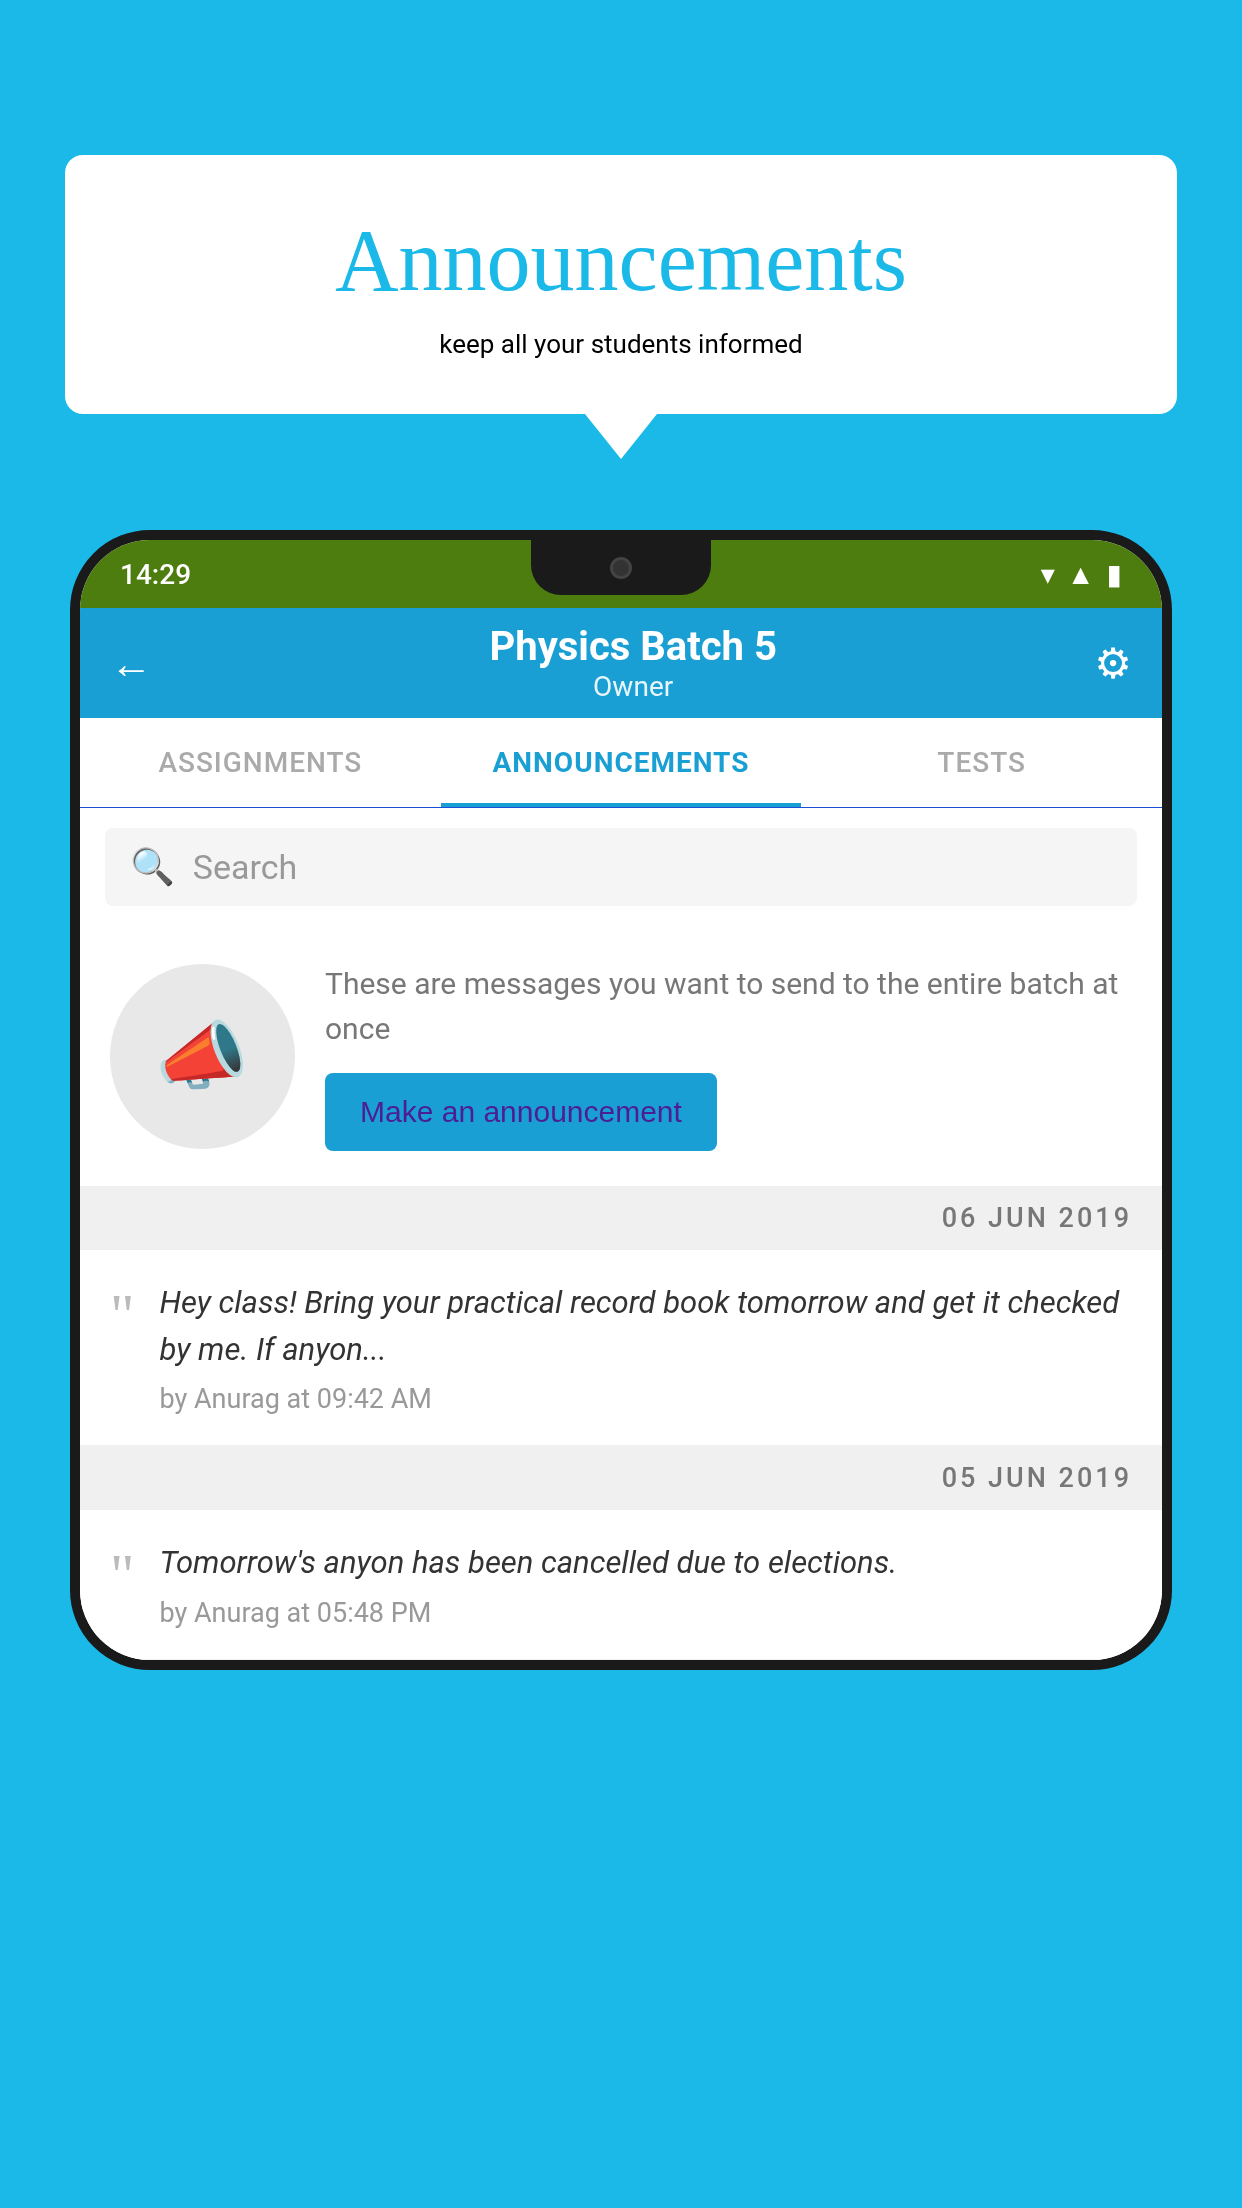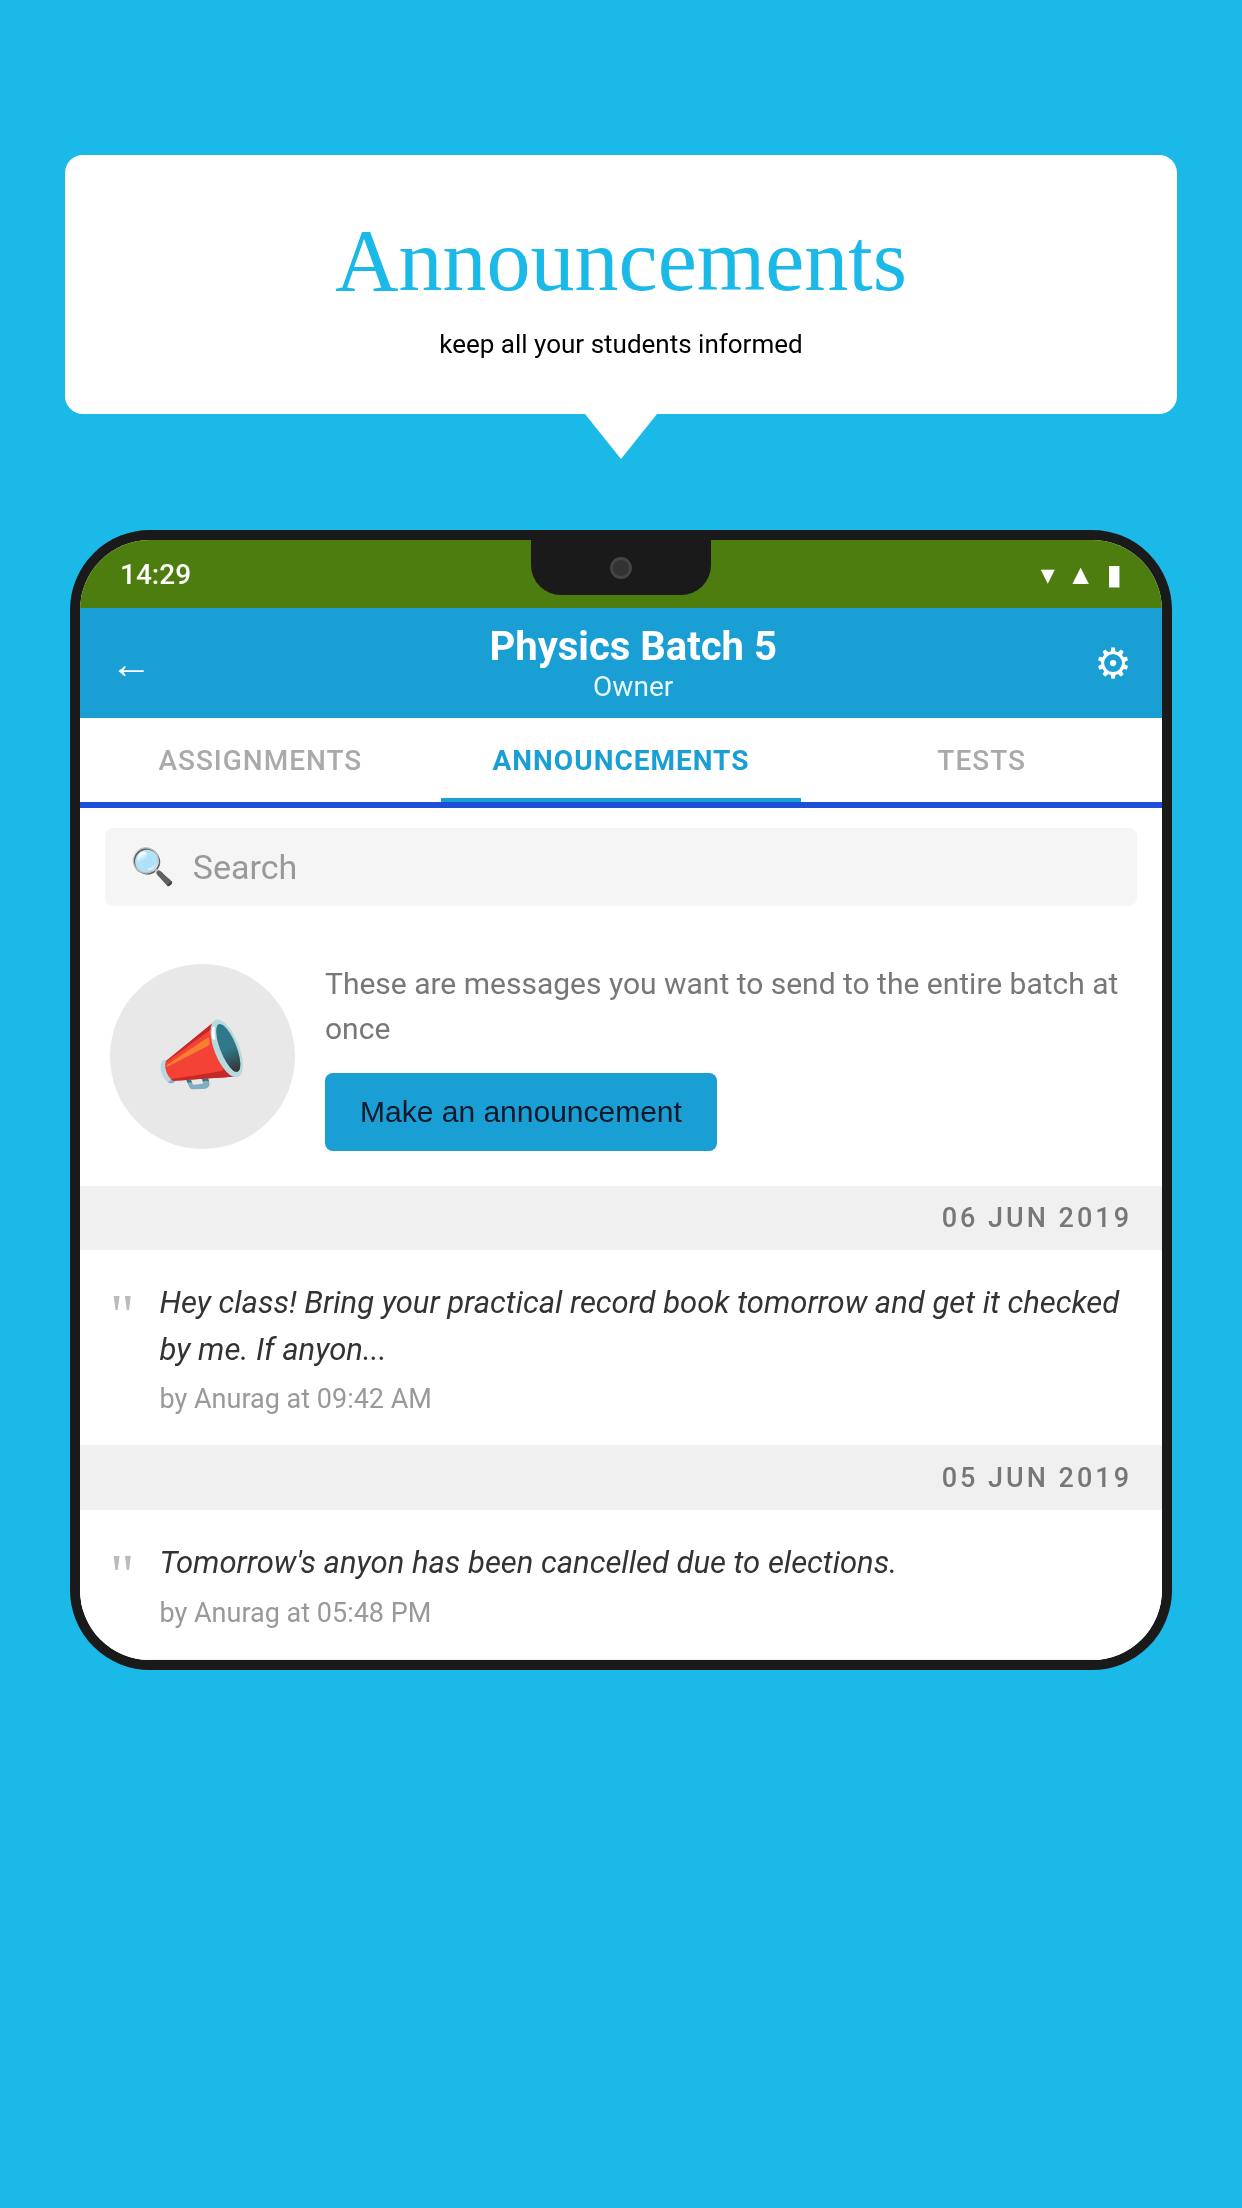--- a/index.html
+++ b/index.html
@@ -162,21 +162,21 @@
       color: white;
       font-size: 42px;
       cursor: pointer;
     }
 
     
     .tabs-bar {
       background: white;
       display: flex;
       height: 90px;
-      border-bottom: 6px solid #1d4ed8;
+      border-bottom: 1px solid #1d4ed8;
     }
 
     .tab {
       flex: 1;
       display: flex;
       align-items: center;
       justify-content: center;
       font-size: 28px;
       font-weight: 500;
       color: #aaa;
@@ -256,21 +256,21 @@
 
     .promo-text {
       color: #777;
       font-size: 30px;
       line-height: 1.5;
       margin-bottom: 22px;
     }
 
     .make-announcement-btn {
       background: #1a9fd4;
-      color: #0f172a;
+      color: #4c1d95;
       border: none;
       border-radius: 8px;
       padding: 22px 35px;
       font-size: 30px;
       font-weight: 500;
       cursor: pointer;
       display: inline-block;
     }
 
     

